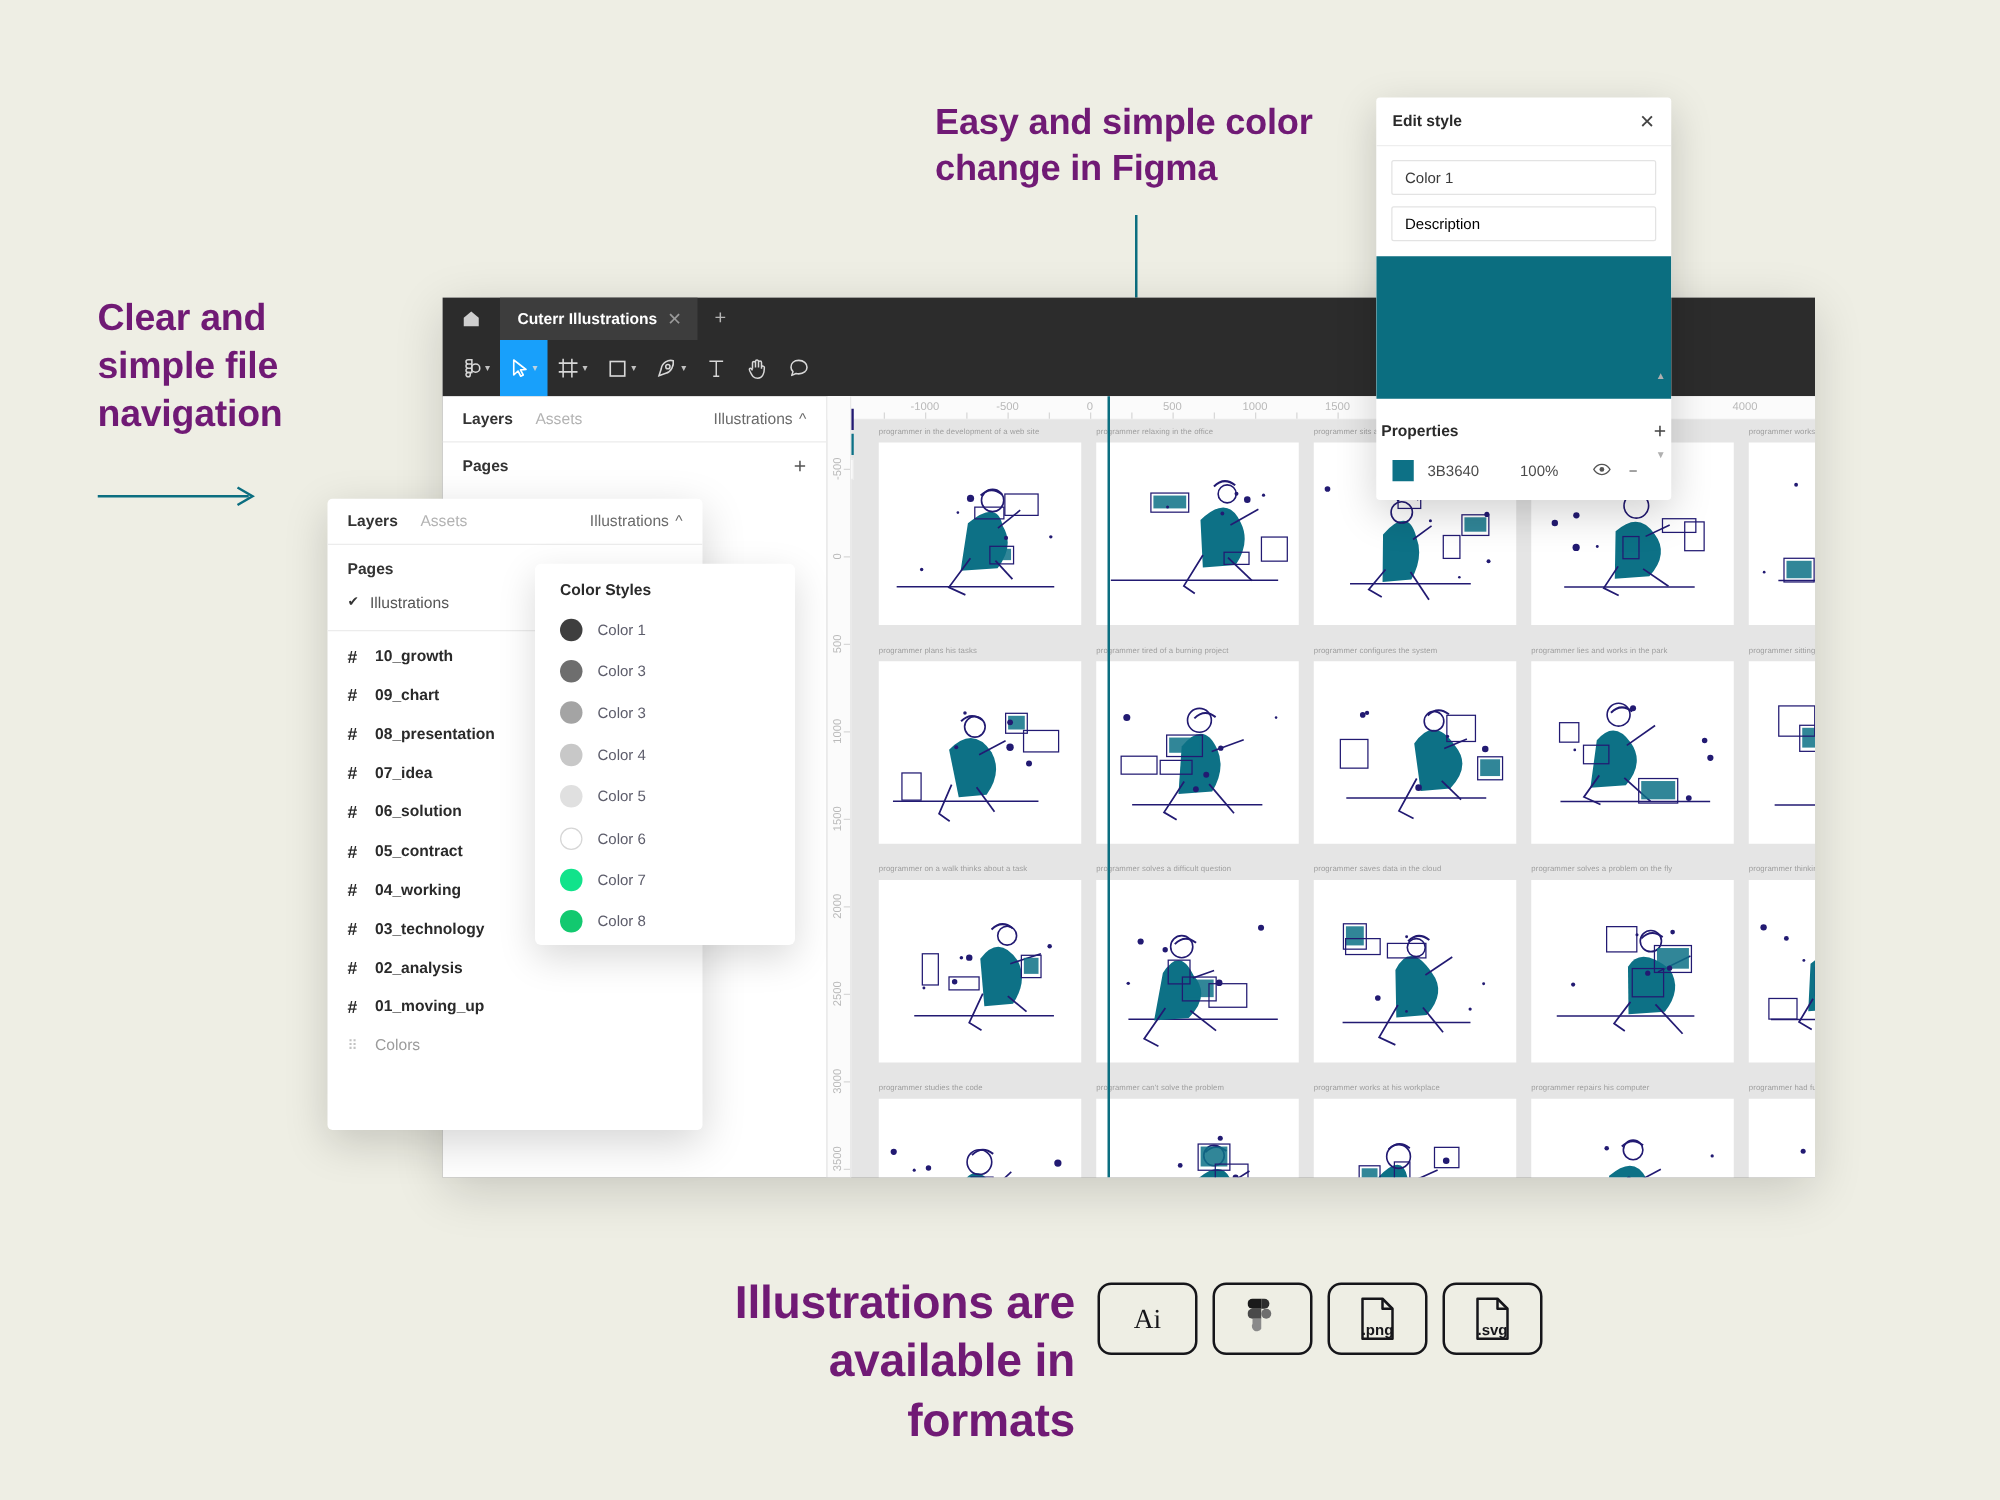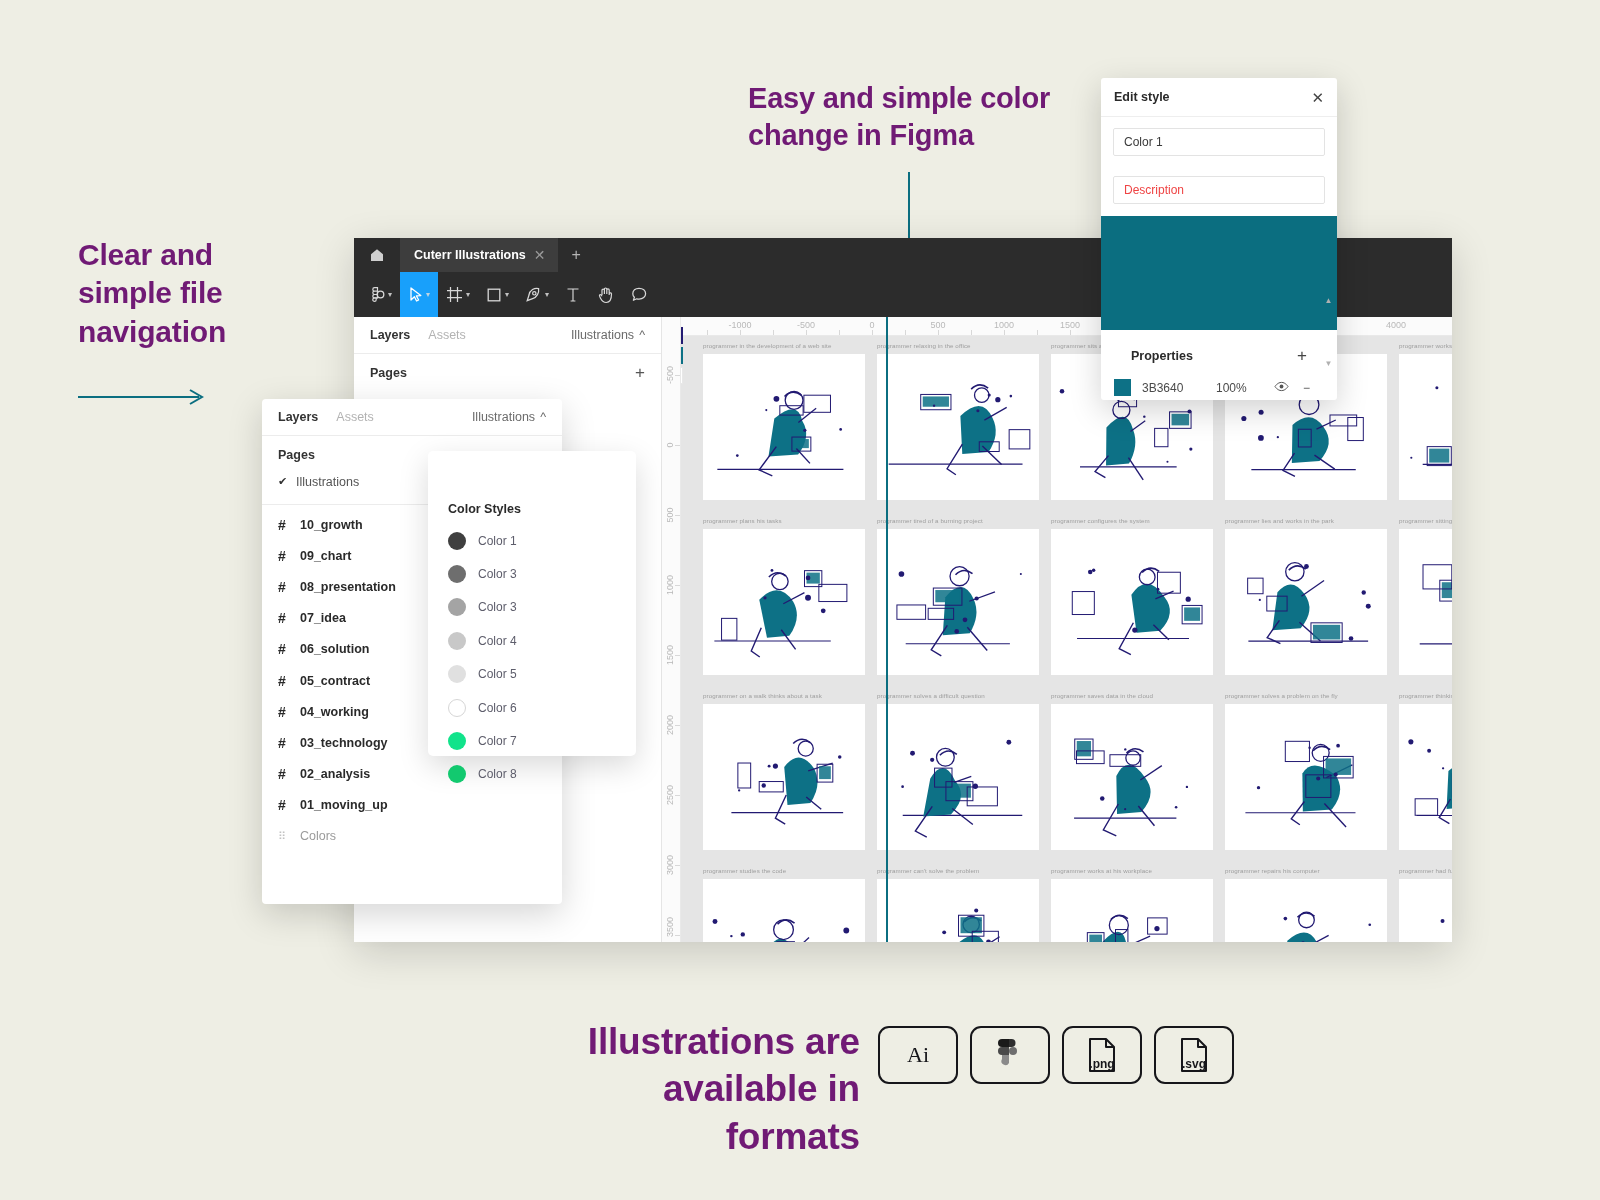--- a/index.html
+++ b/index.html
@@ -95,38 +95,38 @@
   .lay-row .hash { width: 22px; color: #2a2a2a; font-size: 14px; }
   .lay-row.muted { font-weight: 400; color: #9b9b9b; }
   .lay-row.muted .hash { color: #c2c2c2; font-size: 11px; }
 
   
   .colorpop {
     position: absolute; left: 428px; top: 451px; width: 208px; height: 305px;
     background: #fff; border-radius: 5px; box-shadow: 0 10px 30px rgba(0,0,0,.15);
     padding: 14px 0 0 0;
   }
-  .cp-title { font-size: 12.5px; font-weight: 700; color: #2a2a2a; padding: 0 20px 8px; margin-top: 37px; }
+  .cp-title { font-size: 12.5px; font-weight: 700; color: #2a2a2a; padding: 0 20px 8px; }
   .cs-row { height: 33.4px; display: flex; align-items: center; padding: 0 20px; gap: 12px; }
   .cs-dot { width: 18px; height: 18px; border-radius: 50%; flex: none; }
   .cs-lbl { font-size: 12px; color: #5d5d6b; }
 
   
   .editstyle {
     position: absolute; left: 1101px; top: 78px; width: 236px; height: 322px;
     background: #fff; border-radius: 3px; box-shadow: 0 10px 32px rgba(0,0,0,.18);
     overflow: hidden;
   }
   .es-head { height: 39px; display: flex; align-items: center; padding: 0 13px; border-bottom: 1px solid #eee; }
   .es-title { font-size: 12.5px; font-weight: 700; color: #2a2a2a; }
   .es-x { margin-left: auto; color: #444; font-size: 15px; line-height: 1; }
   .es-field { margin: 11px 12px 0; height: 28px; border: 1px solid #e3e3e3; border-radius: 2px; display: flex; align-items: center; padding: 0 10px; font-size: 12px; color: #3a3a3a; }
-  .es-field.ph { color: #ef4444; margin-top: 20px; }
+  .es-field.ph { color: #000000; margin-top: 9px; }
   .es-swatch { margin-top: 12px; height: 114px; }
-  .es-props { display: flex; align-items: center; padding: 16px 30px 0; }
+  .es-props { display: flex; align-items: center; padding: 16px 4px 0; }
   .es-props .lbl { font-size: 12.5px; font-weight: 700; color: #2a2a2a; }
   .es-props .plus { margin-left: auto; font-size: 17px; color: #444; }
   .es-prow { display: flex; align-items: center; padding: 13px 13px 0; gap: 0; font-size: 12px; color: #4a4a4a; }
   .es-chip { width: 17px; height: 17px; flex: none; margin-right: 11px; }
   .es-hex { width: 74px; }
   .es-op { width: 58px; }
   .es-scroll { position: absolute; right: 4px; top: 218px; width: 9px; height: 72px; display: flex; flex-direction: column; align-items: center; justify-content: space-between; color: #b0b0b0; font-size: 8px; }
 
   
   .formats { position: absolute; left: 878px; top: 1026px; display: flex; gap: 12px; }

